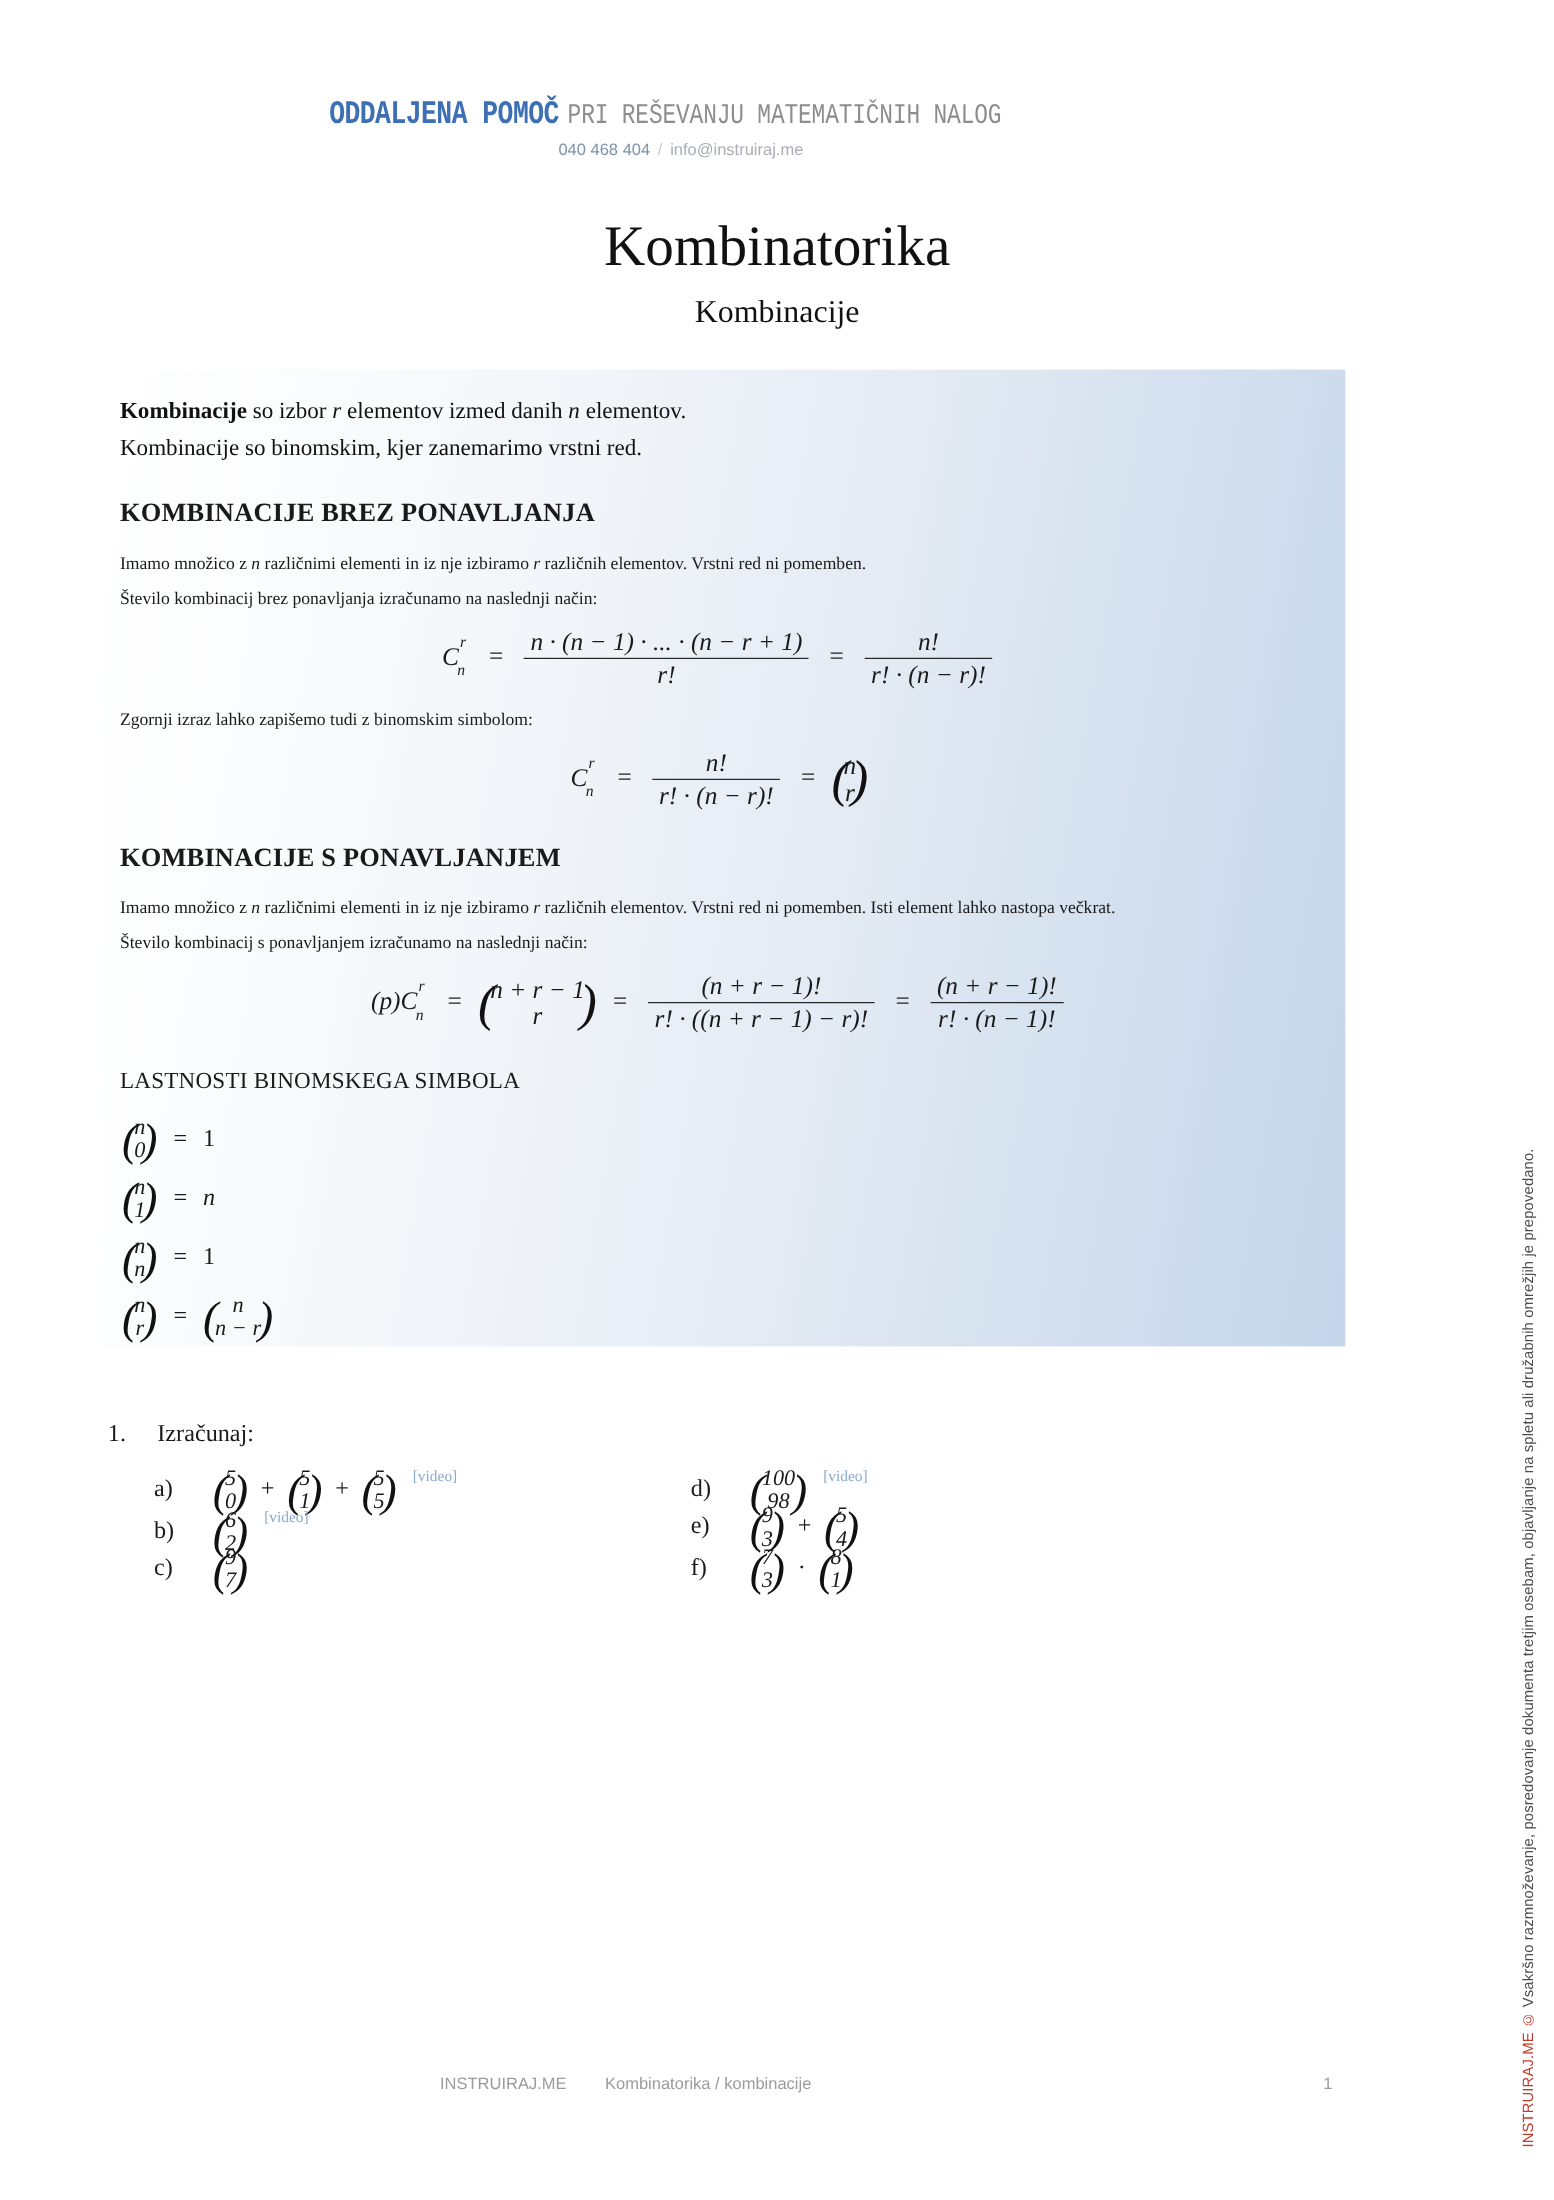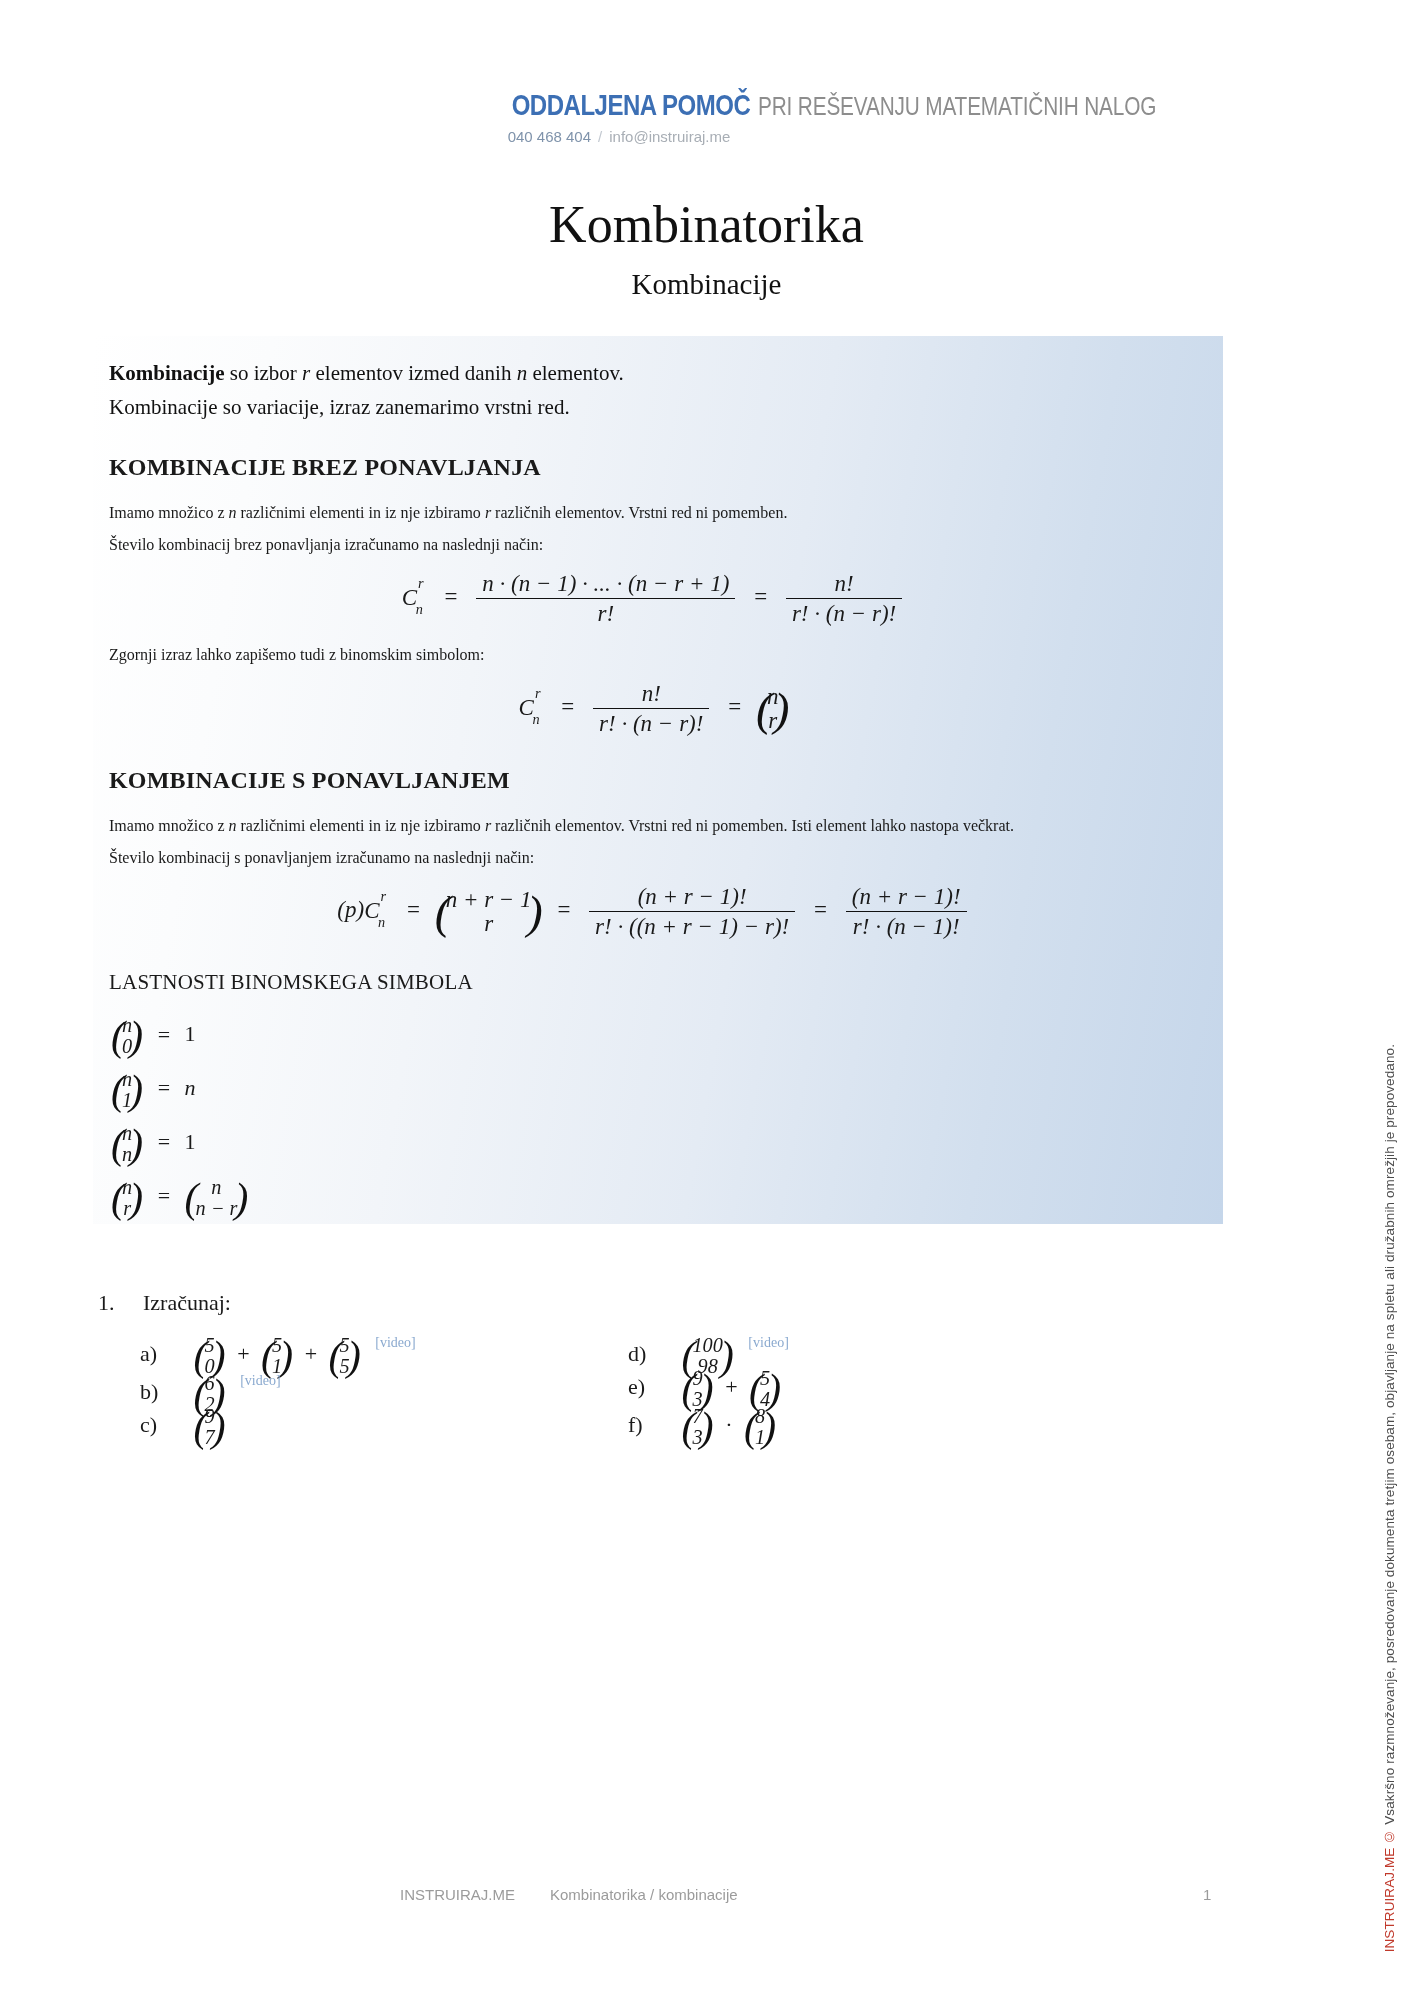--- a/index.html
+++ b/index.html
@@ -8,22 +8,22 @@
     background:#ffffff;
     font-family:"Liberation Serif", serif;
     color:#1a1a1a;
     position:relative;
     overflow:hidden;
   }
 
   
   .brand-bar {
     position:absolute; top:88px; left:0; width:1256px;
-    text-align:right;
-    font-family:Liberation Sans, sans-serif;
+    text-align:center;
+    font-family:Liberation Mono, monospace;
     white-space:nowrap;
   }
   .brand-strong {
     font-size:30px; font-weight:bold; letter-spacing:-0.6px;
     color:#3c6fb4;
     transform:scaleX(0.80); display:inline-block; transform-origin:right center;
   }
   .brand-rest {
     font-size:26px; font-weight:normal; letter-spacing:-0.2px;
     color:#8d8d8d;
@@ -149,21 +149,21 @@
 <div class="doc-title">Kombinatorika</div>
 <div class="doc-subtitle">Kombinacije</div>
 
 <div class="theory-panel">
   <div class="theory-inner">
 
     <div class="ln">
       <b>Kombinacije</b><span> so izbor </span><span class="mi">r</span><span> elementov izmed danih </span><span class="mi">n</span><span> elementov.</span>
     </div>
 
-    <div class="ln">Kombinacije so variacije, izraz zanemarimo vrstni red.</div>
+    <div class="ln">Kombinacije so binomskim, kjer zanemarimo vrstni red.</div>
 
 
     <div class="sec-h">KOMBINACIJE BREZ PONAVLJANJA</div>
 
     <div class="para">
       <span>Imamo množico z </span><span class="mi">n</span><span> različnimi elementi in iz nje izbiramo </span><span class="mi">r</span><span> različnih elementov. Vrstni red ni pomemben.</span>
     </div>
 
     <div class="para">Število kombinacij brez ponavljanja izračunamo na naslednji način:</div>
 

